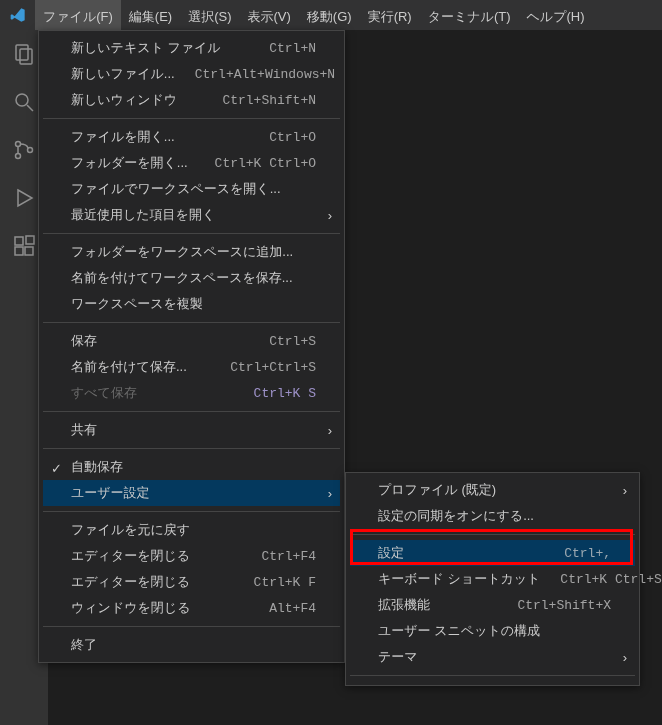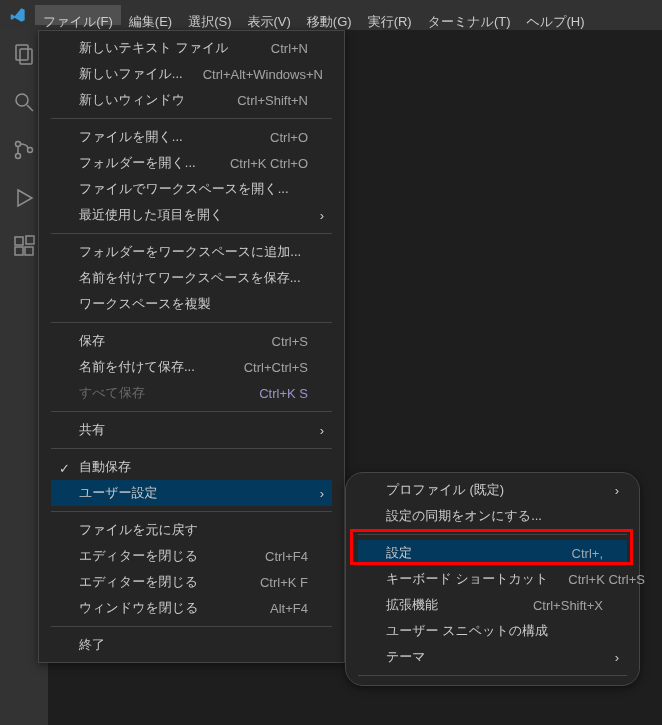--- a/index.html
+++ b/index.html
@@ -22,21 +22,21 @@
   .logo {
     width: 35px;
     display: flex;
     align-items: center;
     justify-content: center;
   }
   .logo svg { width: 16px; height: 16px; }
   .menubar { display: flex; }
   .menubar-item {
     padding: 2px 8px;
-    height: 20px;
+    height: 30px;
     line-height: 30px;
     cursor: default;
   }
   .menubar-item.active { background: #505050; }
   .activitybar {
     position: absolute;
     left: 0;
     top: 30px;
     width: 48px;
     height: calc(725px - 30px);
@@ -60,60 +60,59 @@
     top: 30px;
     right: 0;
     bottom: 0;
     background: #1e1e1e;
   }
   .dropdown {
     position: absolute;
     background: #252526;
     border: 1px solid #454545;
     box-shadow: 0 2px 8px rgba(0,0,0,0.5);
-    padding: 4px 12px;
+    padding: 4px 4px;
   }
   .file-menu {
     left: 38px;
     top: 30px;
     width: 307px;
   }
   .menu-row {
     display: flex;
     align-items: center;
     height: 26px;
     padding: 0 24px 0 28px;
     position: relative;
     white-space: nowrap;
   }
   .menu-row.hover { background: #04395e; }
   .menu-row.disabled { color: #6b6b6b; }
   .menu-label { flex: 1; }
-  .menu-accel { color: #cccccc; opacity: 0.75; margin-left: 20px; }
+  .menu-accel { color: #cccccc; opacity: 0.75; margin-left: 20px; font-family: Liberation Mono, monospace; }
   .menu-row.disabled .menu-accel { color: #c4b5fd; }
   .menu-sep { height: 1px; background: #454545; margin: 5px 0; }
   .menu-check {
     position: absolute;
     left: 8px;
     top: 50%;
     transform: translateY(-50%);
     width: 12px;
     height: 12px;
   }
   .menu-sub {
     position: absolute;
     right: 8px;
     top: 50%;
     transform: translateY(-50%);
   }
   .sub-menu {
     left: 345px;
     top: 472px;
     width: 295px;
-    border-radius: 18px;
   }
   .highlight-box {
     position: absolute;
     border: 3px solid #ff0000;
     pointer-events: none;
     left: 350px;
     top: 529px;
     width: 283px;
     height: 36px;
   }

